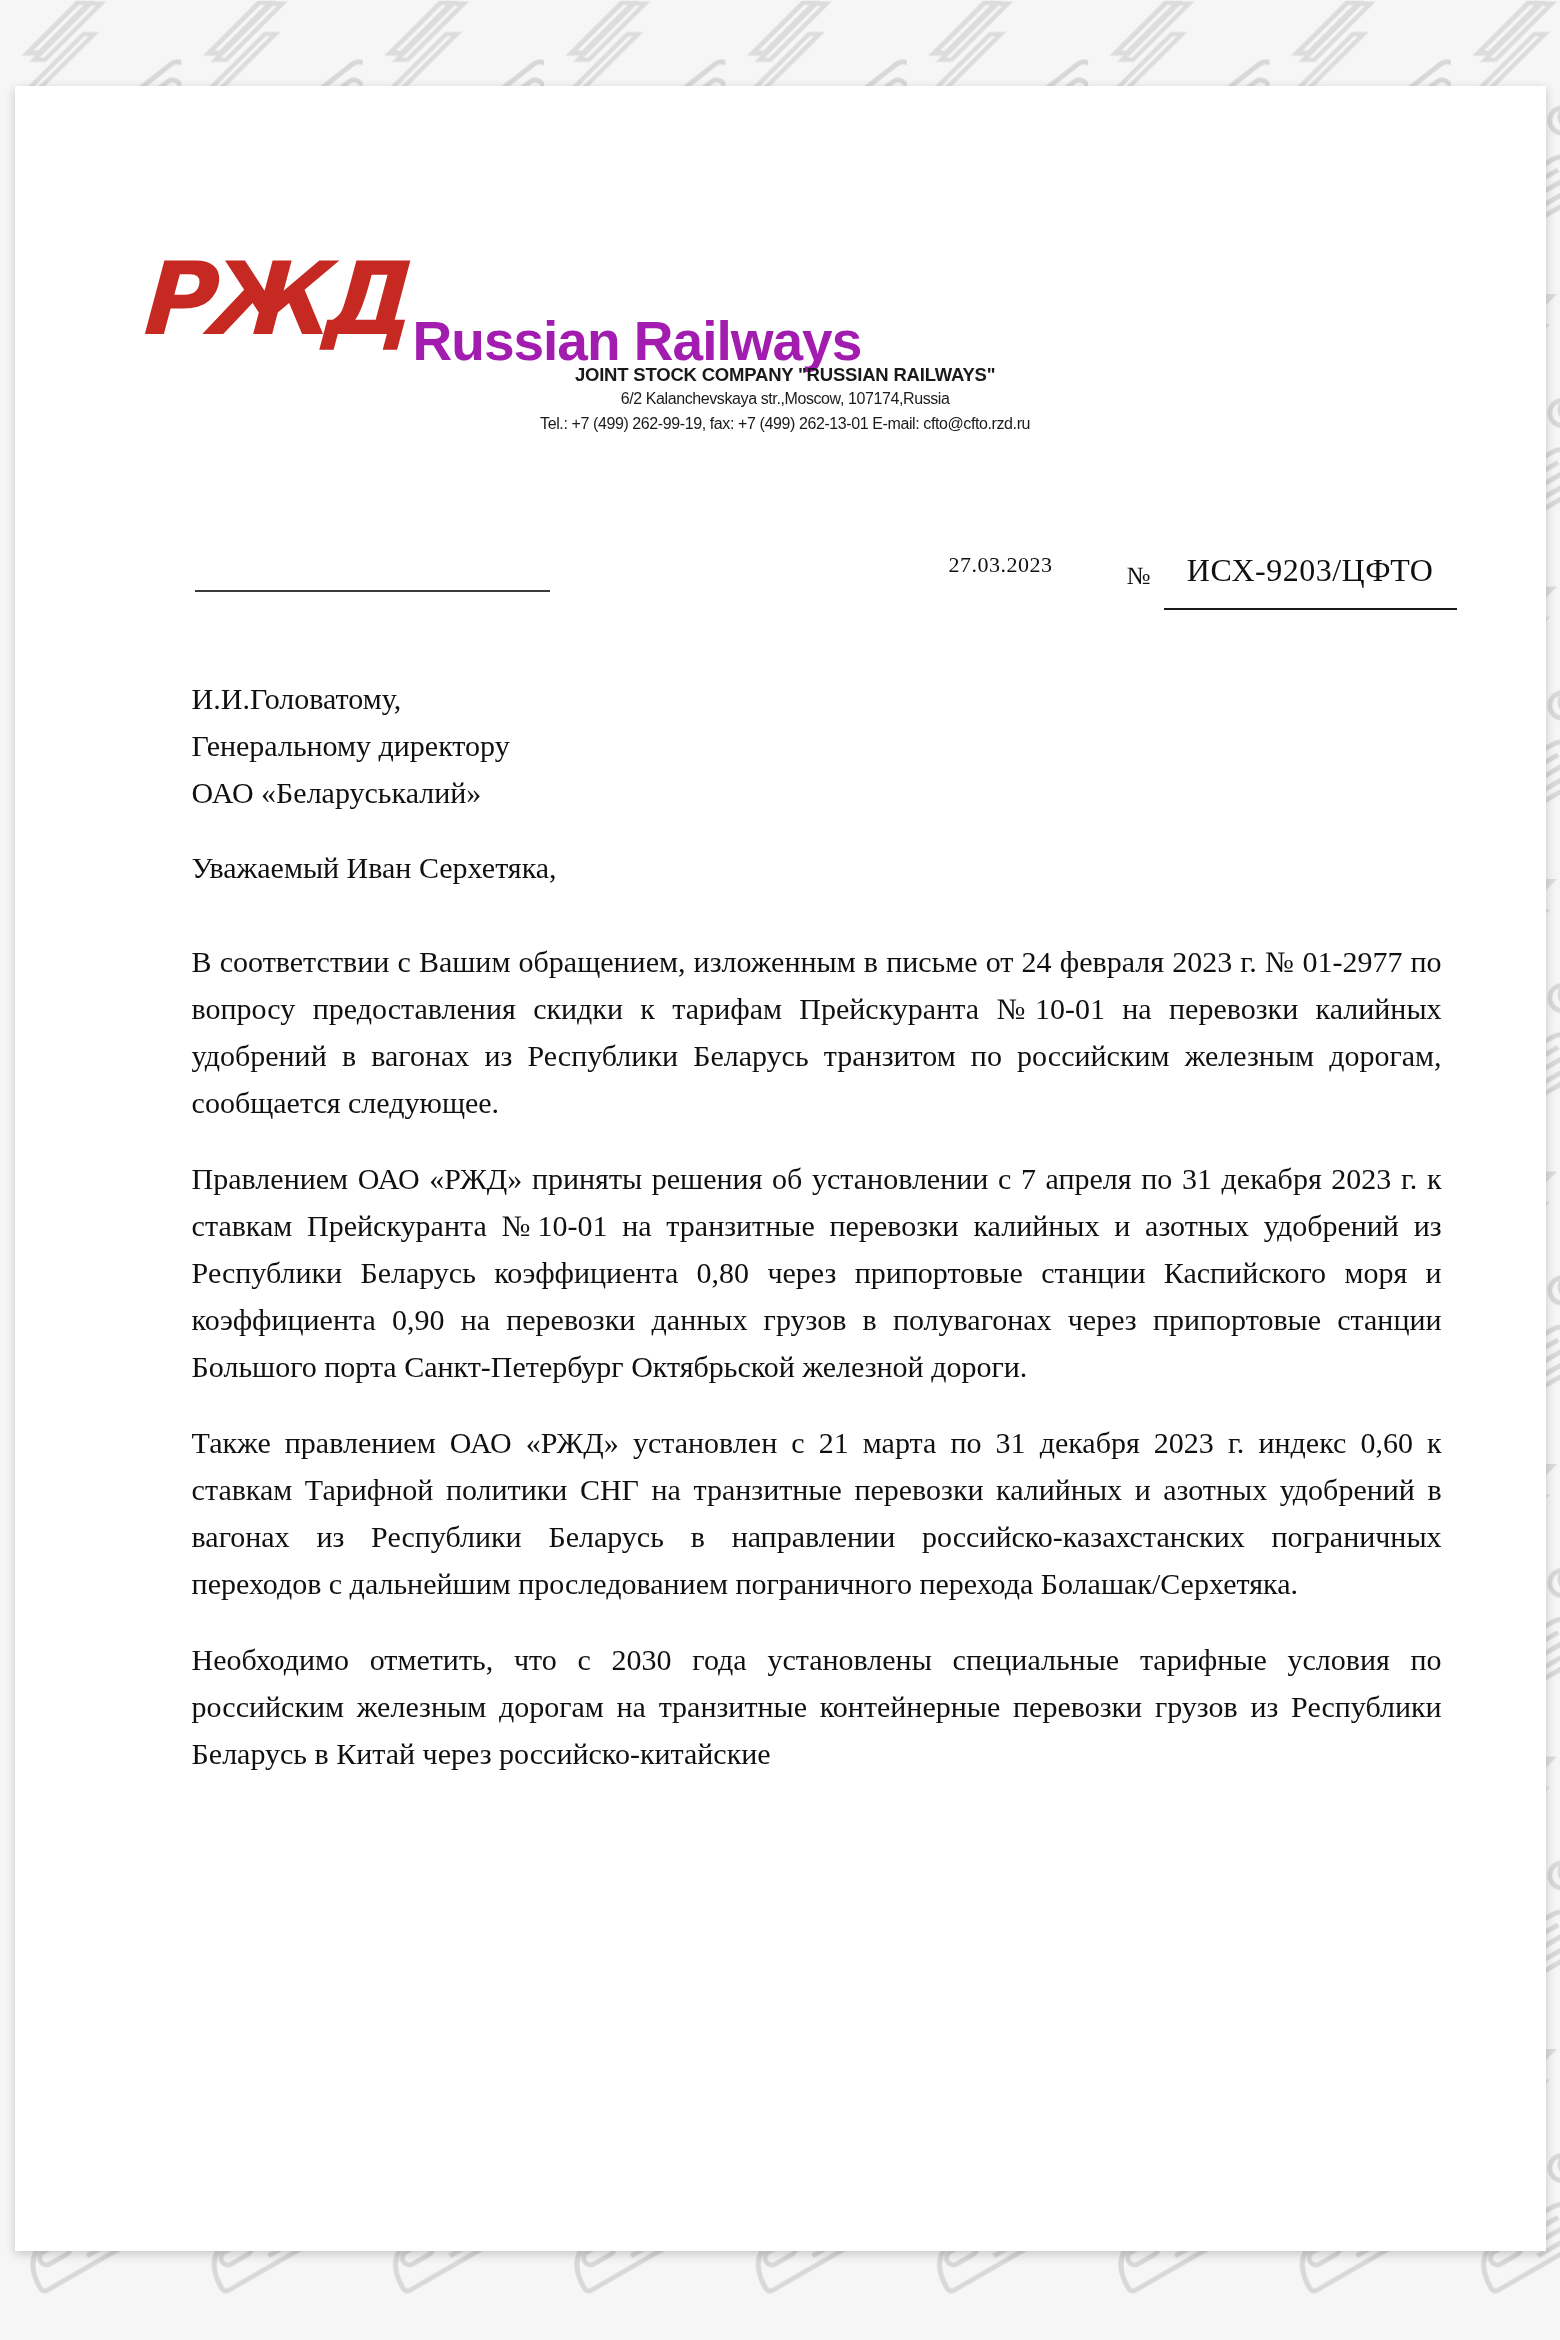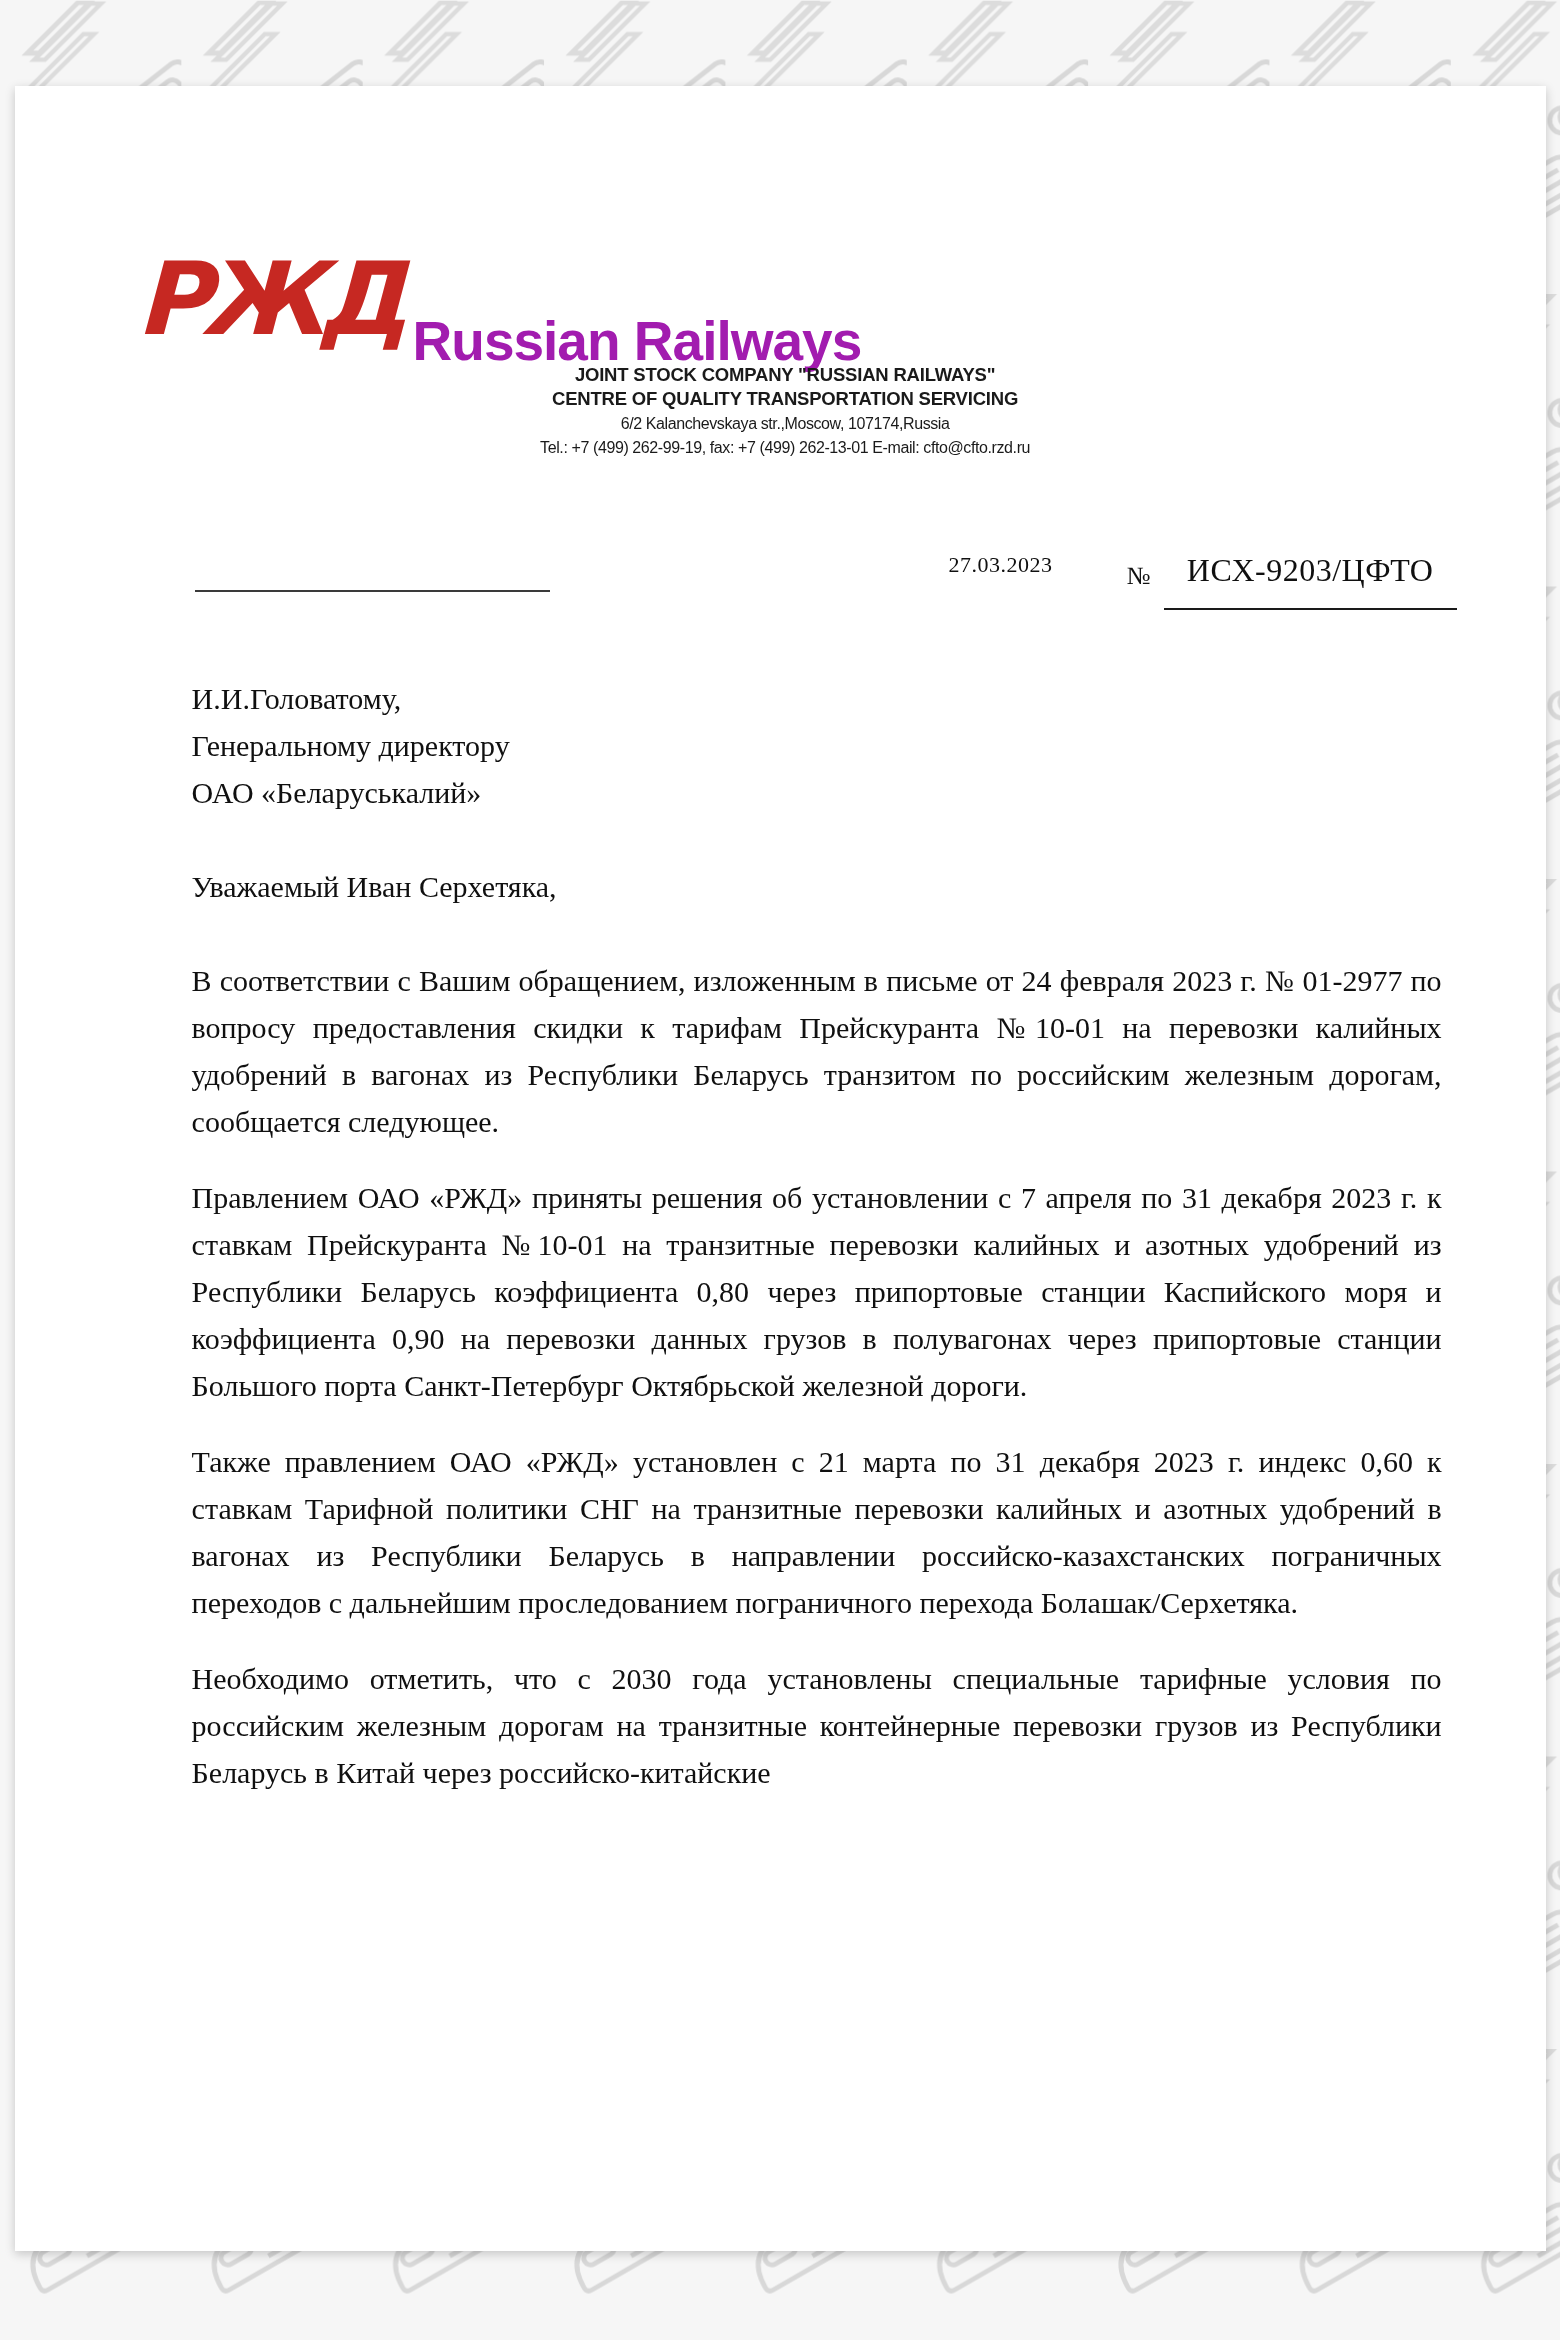--- a/index.html
+++ b/index.html
@@ -45,21 +45,21 @@
   .ref-number {
     position: absolute; left: 1149px; top: 466px; width: 293px;
     font-size: 32px; color: #101010; text-align: center;
     border-bottom: 2.9px solid #1a1a1a; padding-bottom: 19px; letter-spacing: 0.5px;
   }
   
   .content {
     position: absolute; left: 177px; top: 589px; width: 1250px;
     font-size: 30px; line-height: 47px; color: #101010;
   }
-  .addressee { margin-bottom: 47px; }
+  .addressee { margin-bottom: 28px; }
   .salutation { margin-bottom: 47px; }
   .content p { margin: 0 0 29px 0; text-align: justify; }
 </style>
 </head>
 <body>
 
 <div class="canvas">
 
   <svg class="bg-svg" width="1560" height="2341" aria-hidden="true" viewBox="0 0 1600 2400">
     <defs>
@@ -89,21 +89,20 @@
   </svg>
 
   <div class="page">
 
     <div class="logo">РЖД</div>
 
     <div class="wordmark">Russian Railways</div>
 
     <div class="head-info">
       <div class="b">JOINT STOCK COMPANY "RUSSIAN RAILWAYS"</div>
-      <div class="b">CENTRE OF QUALITY TRANSPORTATION SERVICING</div>
       <div class="r">6/2 Kalanchevskaya str.,Moscow, 107174,Russia</div>
       <div class="r">Tel.: +7 (499) 262-99-19, fax: +7 (499) 262-13-01 E-mail: cfto@cfto.rzd.ru</div>
     </div>
 
     <div class="blank-line"></div>
     <div class="ref-date">27.03.2023</div>
     <div class="ref-no-sign">№</div>
     <div class="ref-number">ИСХ-9203/ЦФТО</div>
 
     <div class="content">

